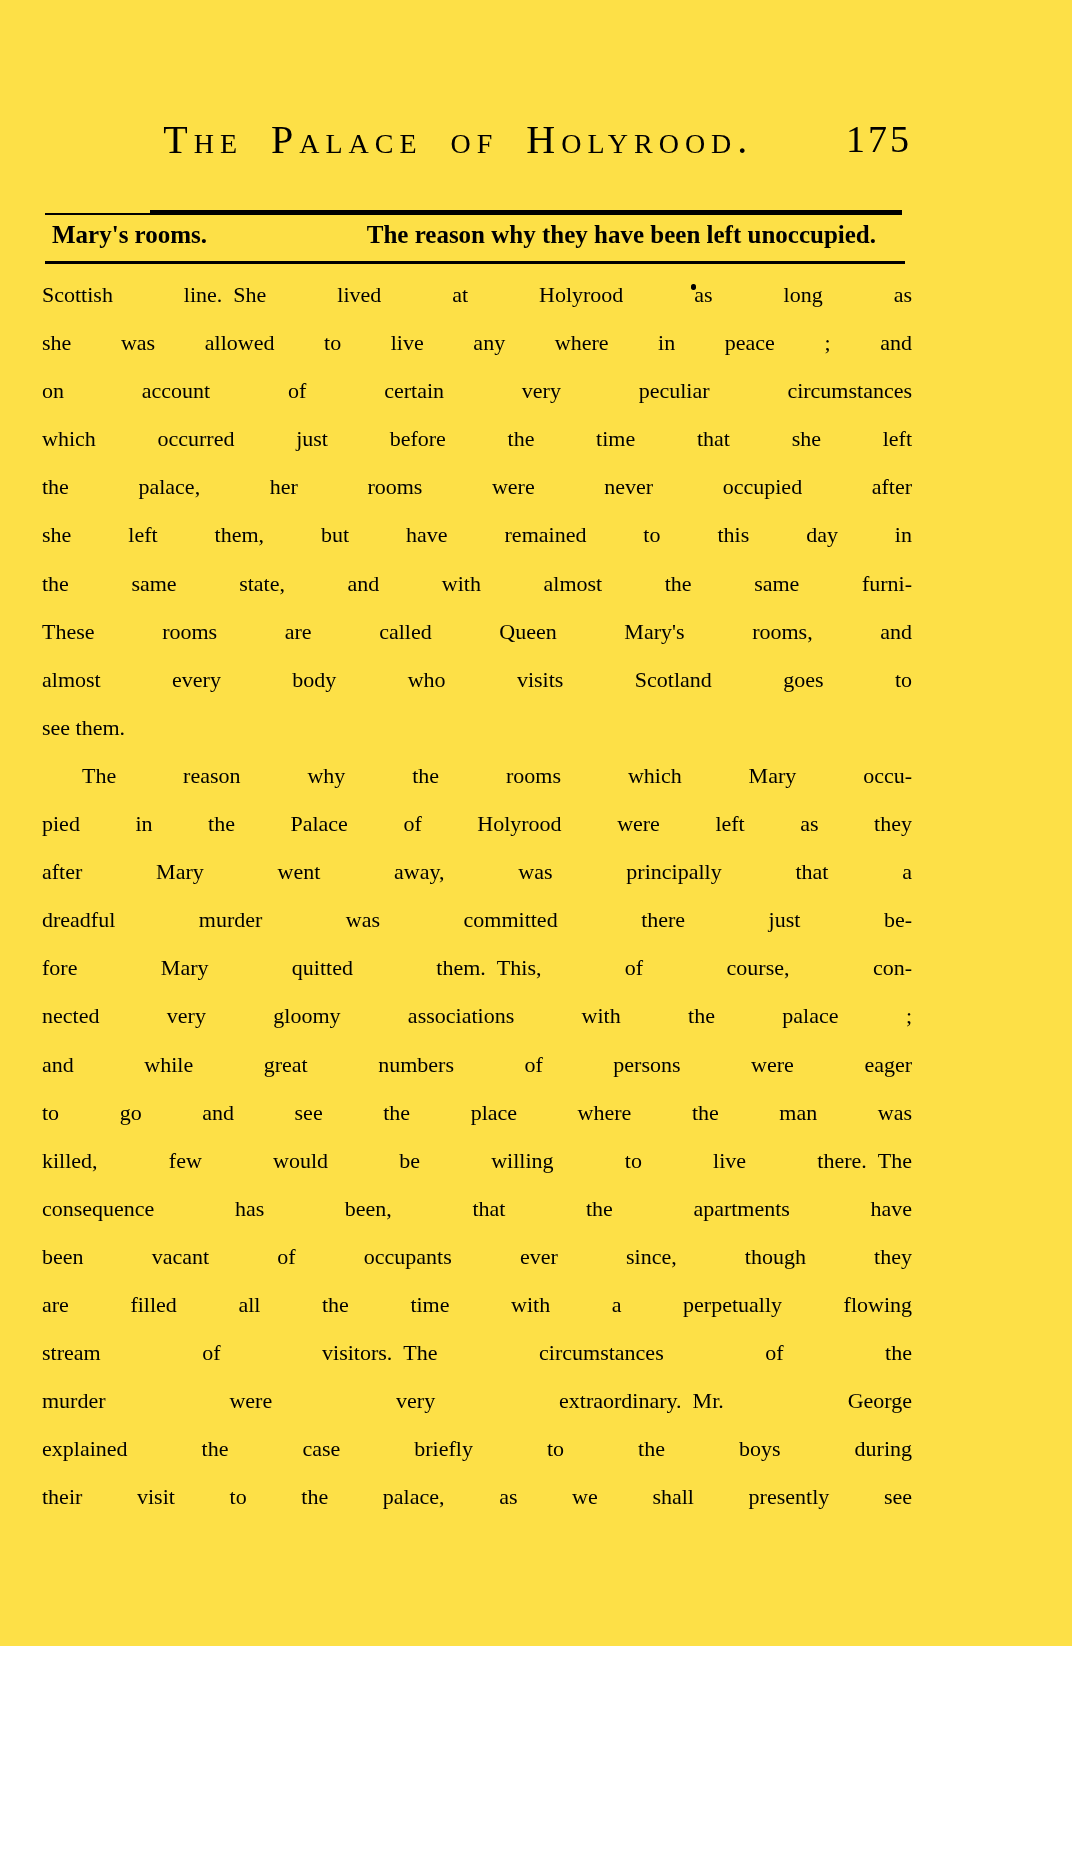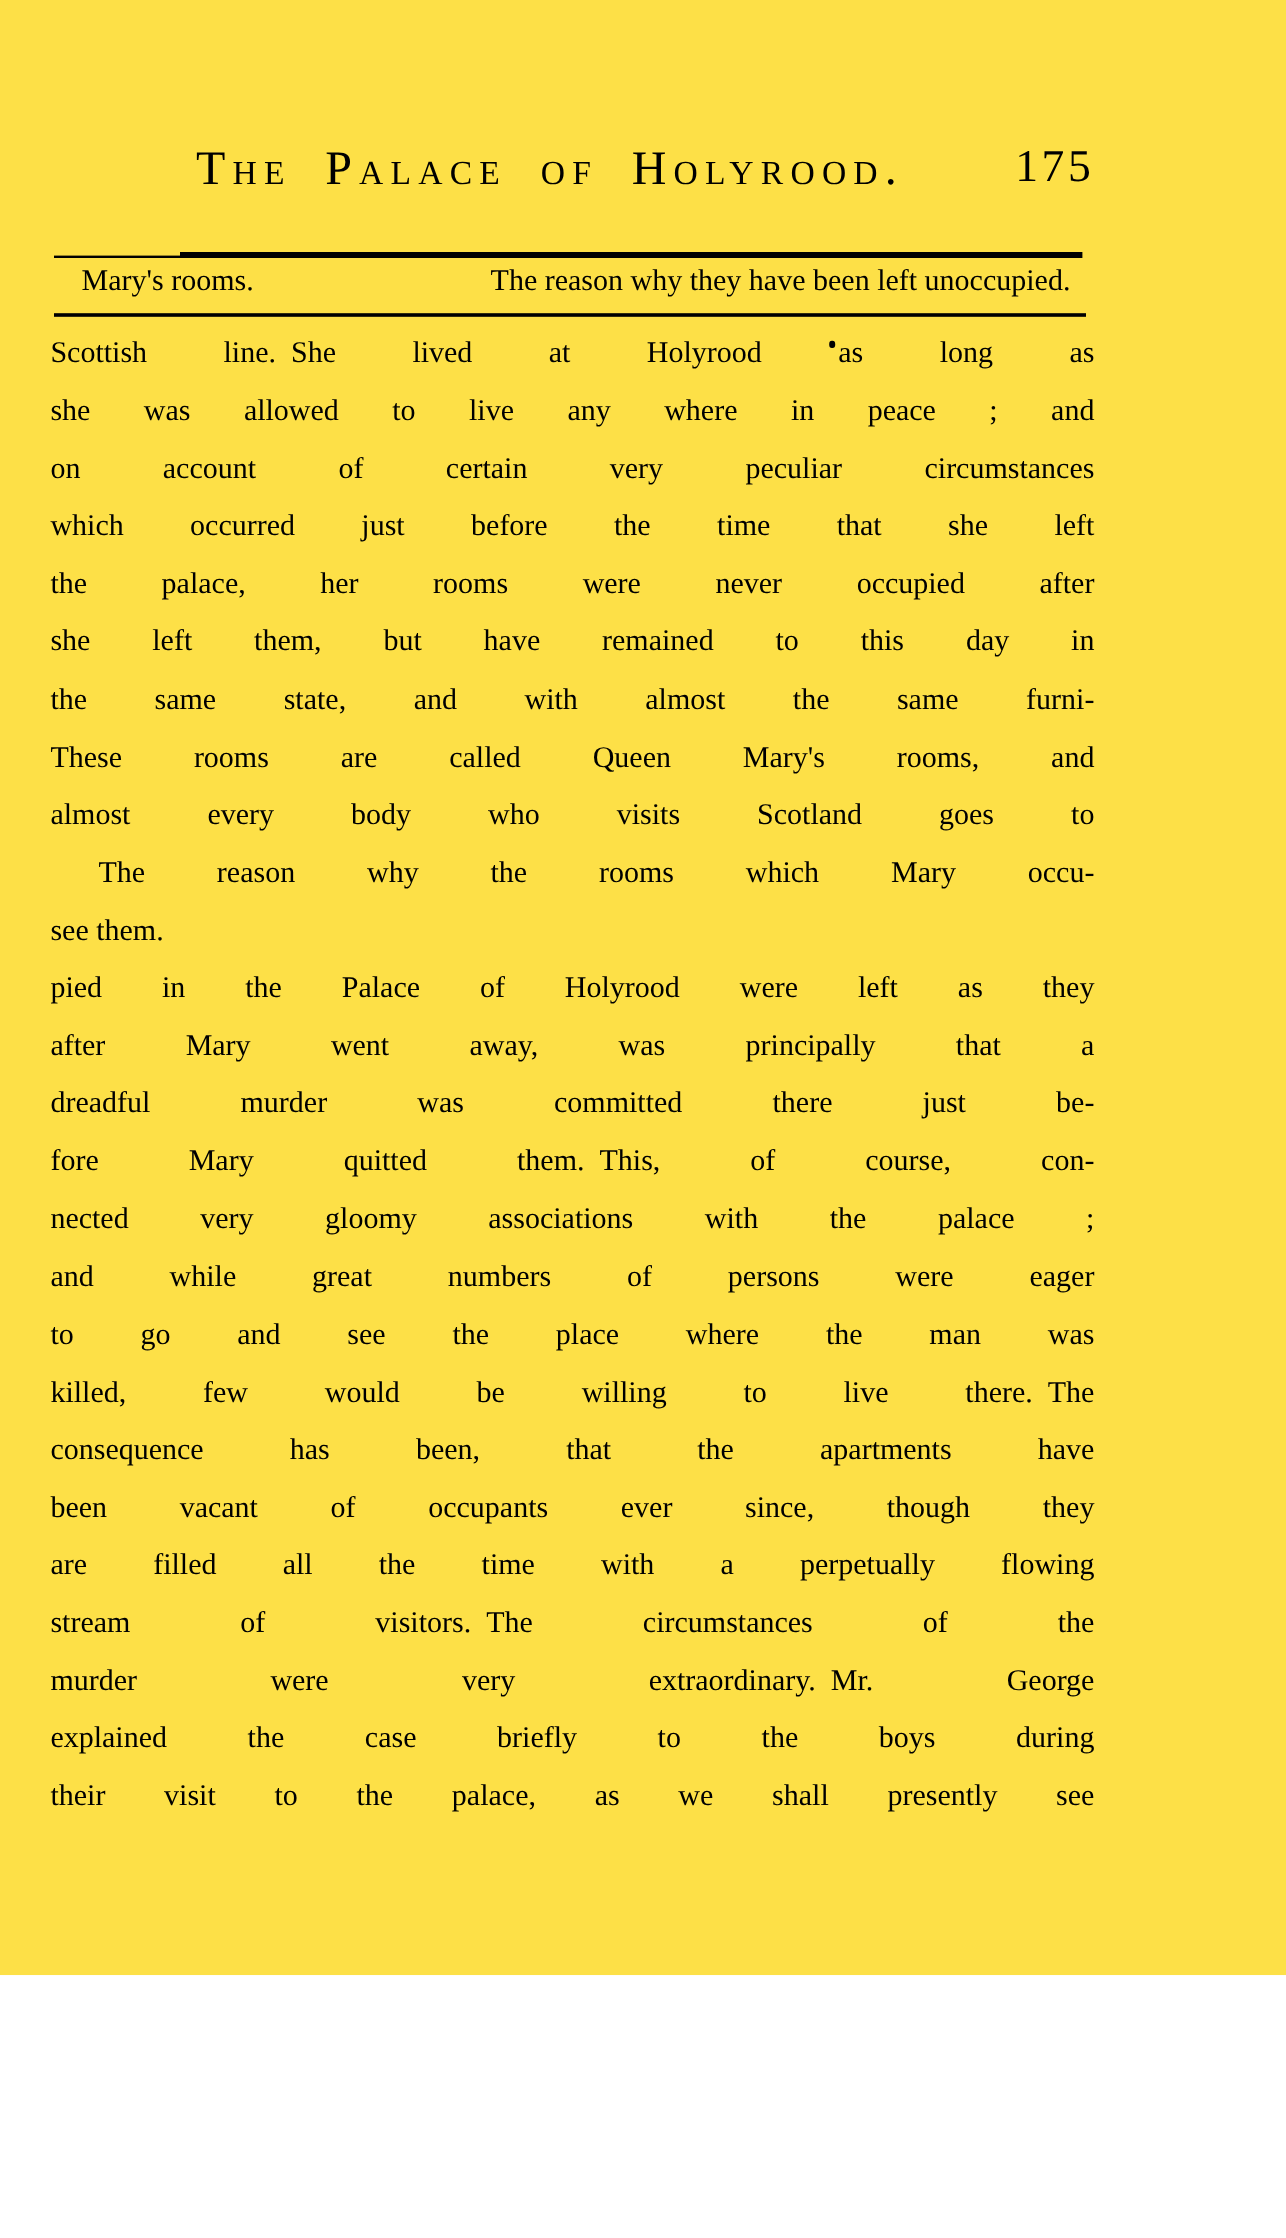--- a/index.html
+++ b/index.html
@@ -23,29 +23,29 @@
     position:absolute;right:0;top:1px;
     font-size:38px;letter-spacing:3px;
   }
   
   .rule{position:absolute;background:#000000;}
   .rule-thin{left:45px;top:213px;width:112px;height:2px;}
   .rule-main{left:150px;top:210px;width:752px;height:5px;}
   .rule-bottom{left:45px;top:261px;width:860px;height:3px;}
   
   .runheads{
-    position:absolute;top:221px;left:40px;width:872px;height:36px;
-    font-size:25px;font-weight:normal;
+    position:absolute;top:221px;left:24px;width:872px;height:36px;
+    font-size:25px;font-weight:bold;
   }
   .rh-left{position:absolute;left:28px;top:0;white-space:nowrap;}
   .rh-right{position:absolute;left:290px;top:0;width:562px;text-align:right;white-space:nowrap;}
   
   .bodytext{
     position:absolute;top:271px;left:42px;width:870px;
-    font-size:25px;
+    font-size:22px;
   }
   .line{
     height:48.1px;line-height:48.1px;
     text-align:justify;text-align-last:justify;
   }
   .line.noj{text-align:left;text-align-last:left;}
   .line.ind{text-indent:40px;}
   
   .speck{position:absolute;background:#000000;}
   .speck1{left:691px;top:284px;width:5px;height:6px;border-radius:45%;}
@@ -74,22 +74,22 @@
   <div class="bodytext" id="body-lines">
       <div class="line">Scottish line. She lived at Holyrood as long as</div>
       <div class="line">she was allowed to live any where in peace ; and</div>
       <div class="line">on account of certain very peculiar circumstances</div>
       <div class="line">which occurred just before the time that she left</div>
       <div class="line">the palace, her rooms were never occupied after</div>
       <div class="line">she left them, but have remained to this day in</div>
       <div class="line">the same state, and with almost the same furni-</div>
       <div class="line">These rooms are called Queen Mary's rooms, and</div>
       <div class="line">almost every body who visits Scotland goes to</div>
+      <div class="line noj">see them.</div>
       <div class="line ind">The reason why the rooms which Mary occu-</div>
-      <div class="line noj">see them.</div>
       <div class="line">pied in the Palace of Holyrood were left as they</div>
       <div class="line">after Mary went away, was principally that a</div>
       <div class="line">dreadful murder was committed there just be-</div>
       <div class="line">fore Mary quitted them. This, of course, con-</div>
       <div class="line">nected very gloomy associations with the palace ;</div>
       <div class="line">and while great numbers of persons were eager</div>
       <div class="line">to go and see the place where the man was</div>
       <div class="line">killed, few would be willing to live there. The</div>
       <div class="line">consequence has been, that the apartments have</div>
       <div class="line">been vacant of occupants ever since, though they</div>

